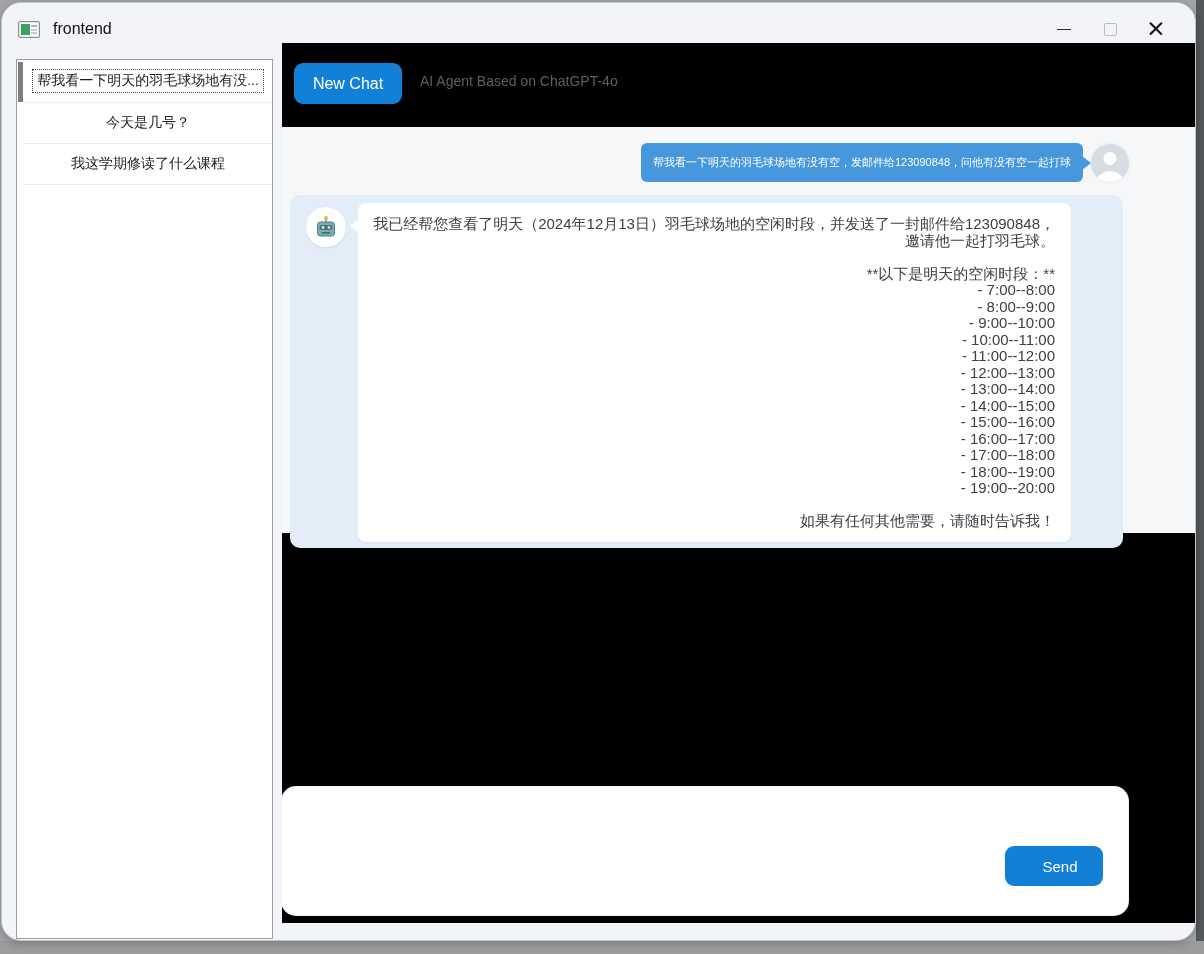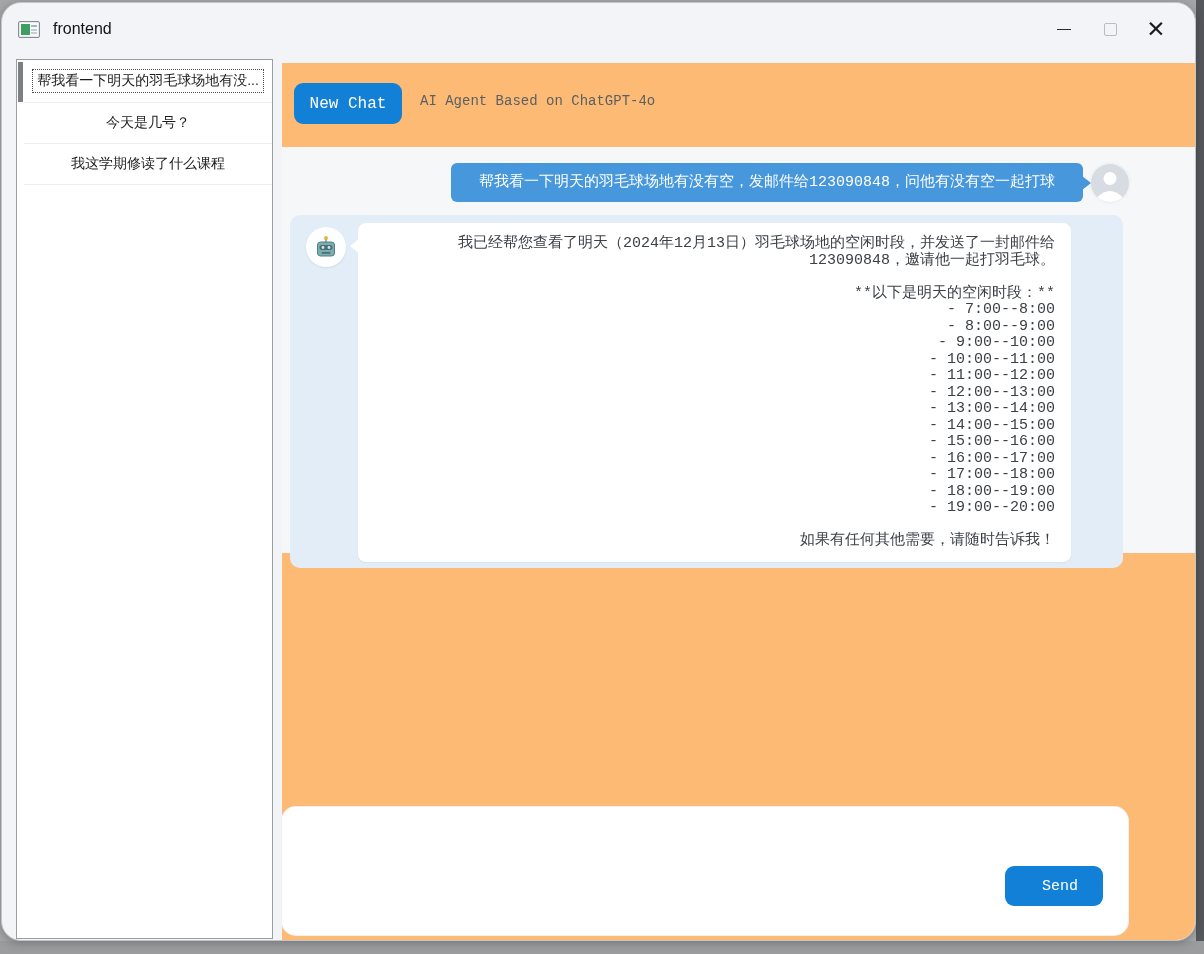--- a/index.html
+++ b/index.html
@@ -36,37 +36,37 @@
     position:absolute;left:14px;top:56px;width:257px;height:880px;
     background:#ffffff;border:1px solid #9c9fa2;
   }
   .sidebar-scrollbar{position:absolute;left:1px;top:2px;width:5px;height:40px;background:#7d7f82;}
   .chat-list{margin-left:7px;text-align:center;}
   .chat-item{padding:9px 8px 9px 8px;border-bottom:1px solid #ededed;font-size:14px;color:#1c1c1c;cursor:pointer;}
   .chat-item .label-wrap{display:block;padding:2px 3px;white-space:nowrap;overflow:hidden;}
   .chat-item.selected .label-wrap{border:1px dotted #4a4a4a;}
 
   
-  .chat-panel{position:absolute;left:280px;top:60px;width:913px;height:880px;background:#fdba74;font-family:Liberation Mono, monospace;}
+  .chat-panel{position:absolute;left:280px;top:40px;width:913px;height:880px;background:#000000;}
 
   .chat-header{position:relative;height:84px;}
   .btn{
     background:#1380d8;color:#fff;border:none;border-radius:9px;
     font-size:16px;font-family:inherit;cursor:pointer;
   }
   .new-chat-btn{position:absolute;left:12px;top:20px;width:108px;height:41px;}
   .header-title{position:absolute;left:138px;top:30px;font-size:14px;color:#5b6065;}
   .settings-btn{position:absolute;right:13px;top:20px;width:119px;height:41px;}
 
   .messages-widget{position:absolute;left:0;top:84px;width:100%;height:406px;background:#f5f7f9;}
 
   .row-user{display:flex;justify-content:flex-end;align-items:center;padding:16px 66px 0 0;}
   .user-bubble{
     position:relative;background:#4697dc;color:#fff;border-radius:6px;
-    padding:9px 28px;font-size:15px;line-height:21px;max-width:640px;white-space:nowrap;
+    padding:9px 12px;font-size:11px;line-height:21px;max-width:640px;white-space:nowrap;
   }
   .user-bubble .tail-right{
     position:absolute;right:-8px;top:50%;margin-top:-7px;width:0;height:0;
     border-top:7px solid transparent;border-bottom:7px solid transparent;border-left:9px solid #4697dc;
   }
   .avatar-user{
     width:38px;height:38px;border-radius:50%;background:#d6dce2;margin-left:8px;flex:none;
     display:flex;align-items:center;justify-content:center;box-shadow:0 0 0 2px #f0f3f6;
     overflow:hidden;
   }

